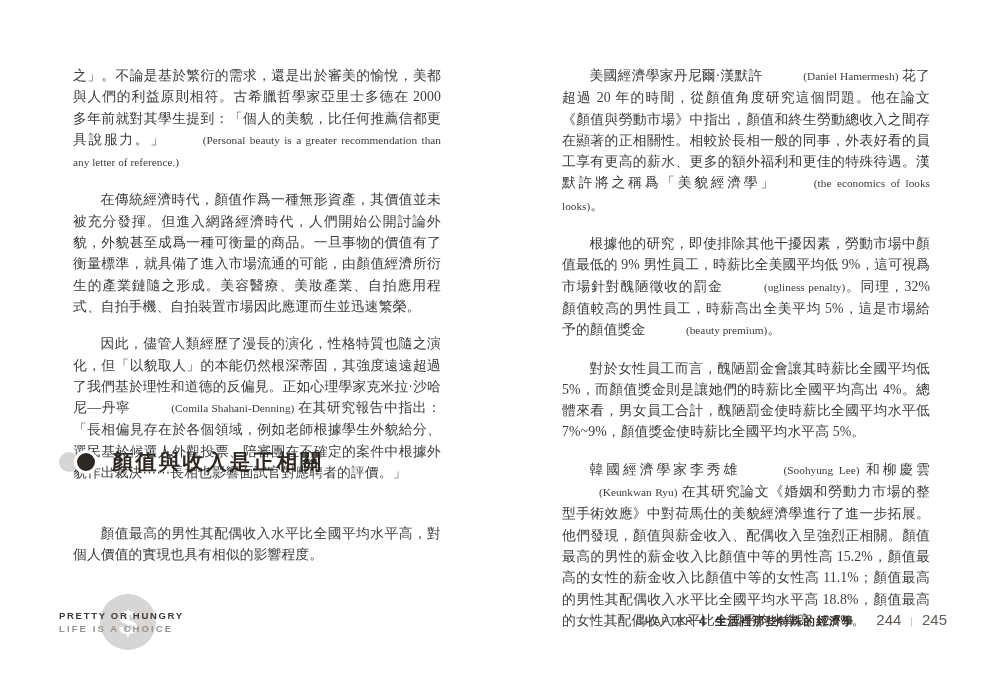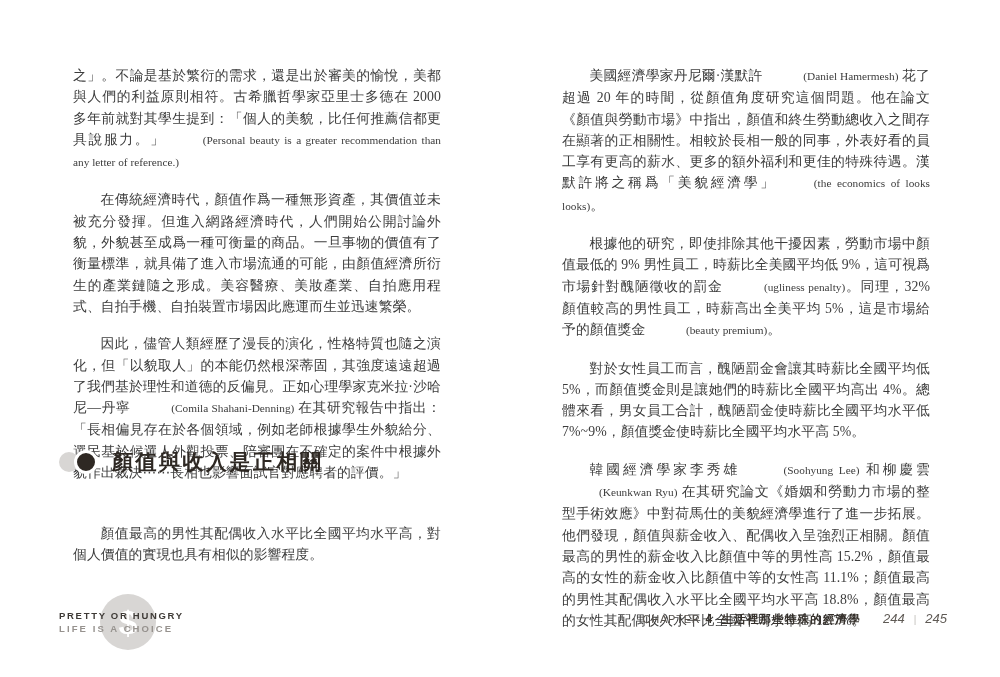--- a/index.html
+++ b/index.html
@@ -122,23 +122,22 @@
     margin-left: 5px;
   }
   .chap-title {
     font-size: 11.5px;
     font-weight: 700;
     letter-spacing: 1.2px;
     margin-left: 9px;
     color: #35302b;
   }
   .page-num {
-    font-size: 13px;
+    font-size: 15px;
     color: #5f5a55;
-    font-style: italic;
   }
   .page-num.first { margin-left: 22px; }
   .page-sep {
     font-size: 10px;
     color: #c3c0bc;
     margin: 0 9px;
   }
 </style>
 </head>
 <body>

